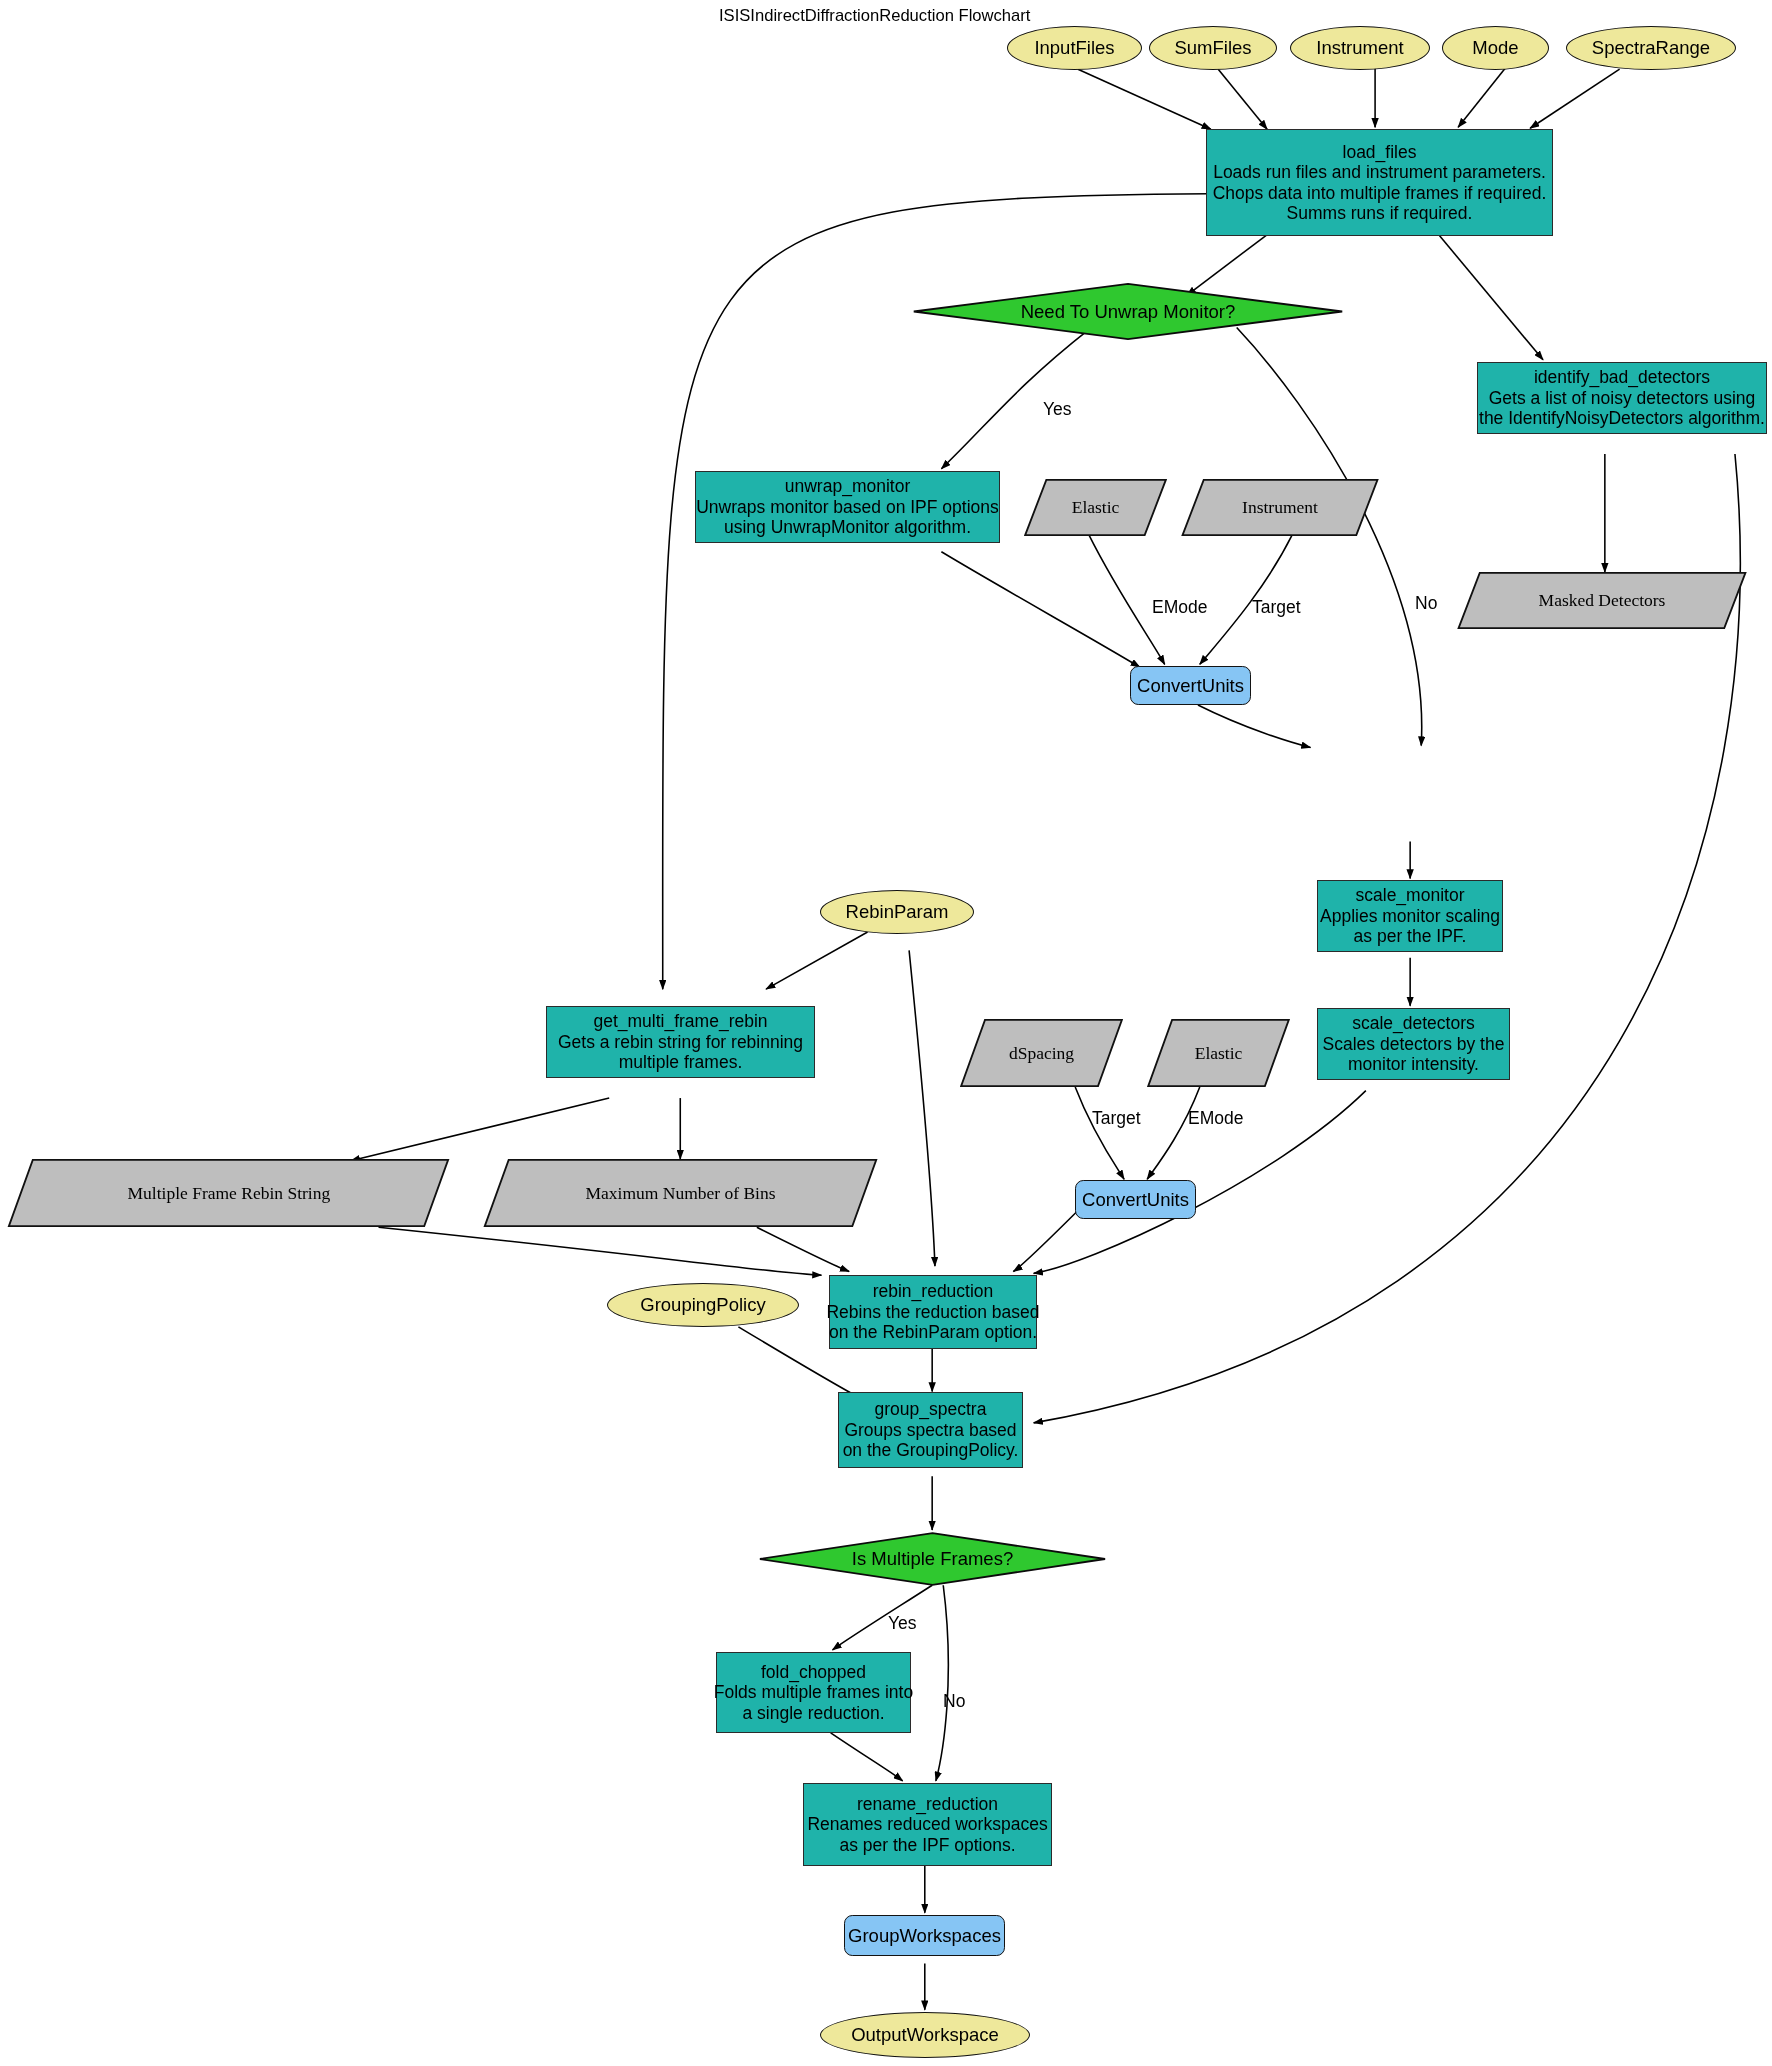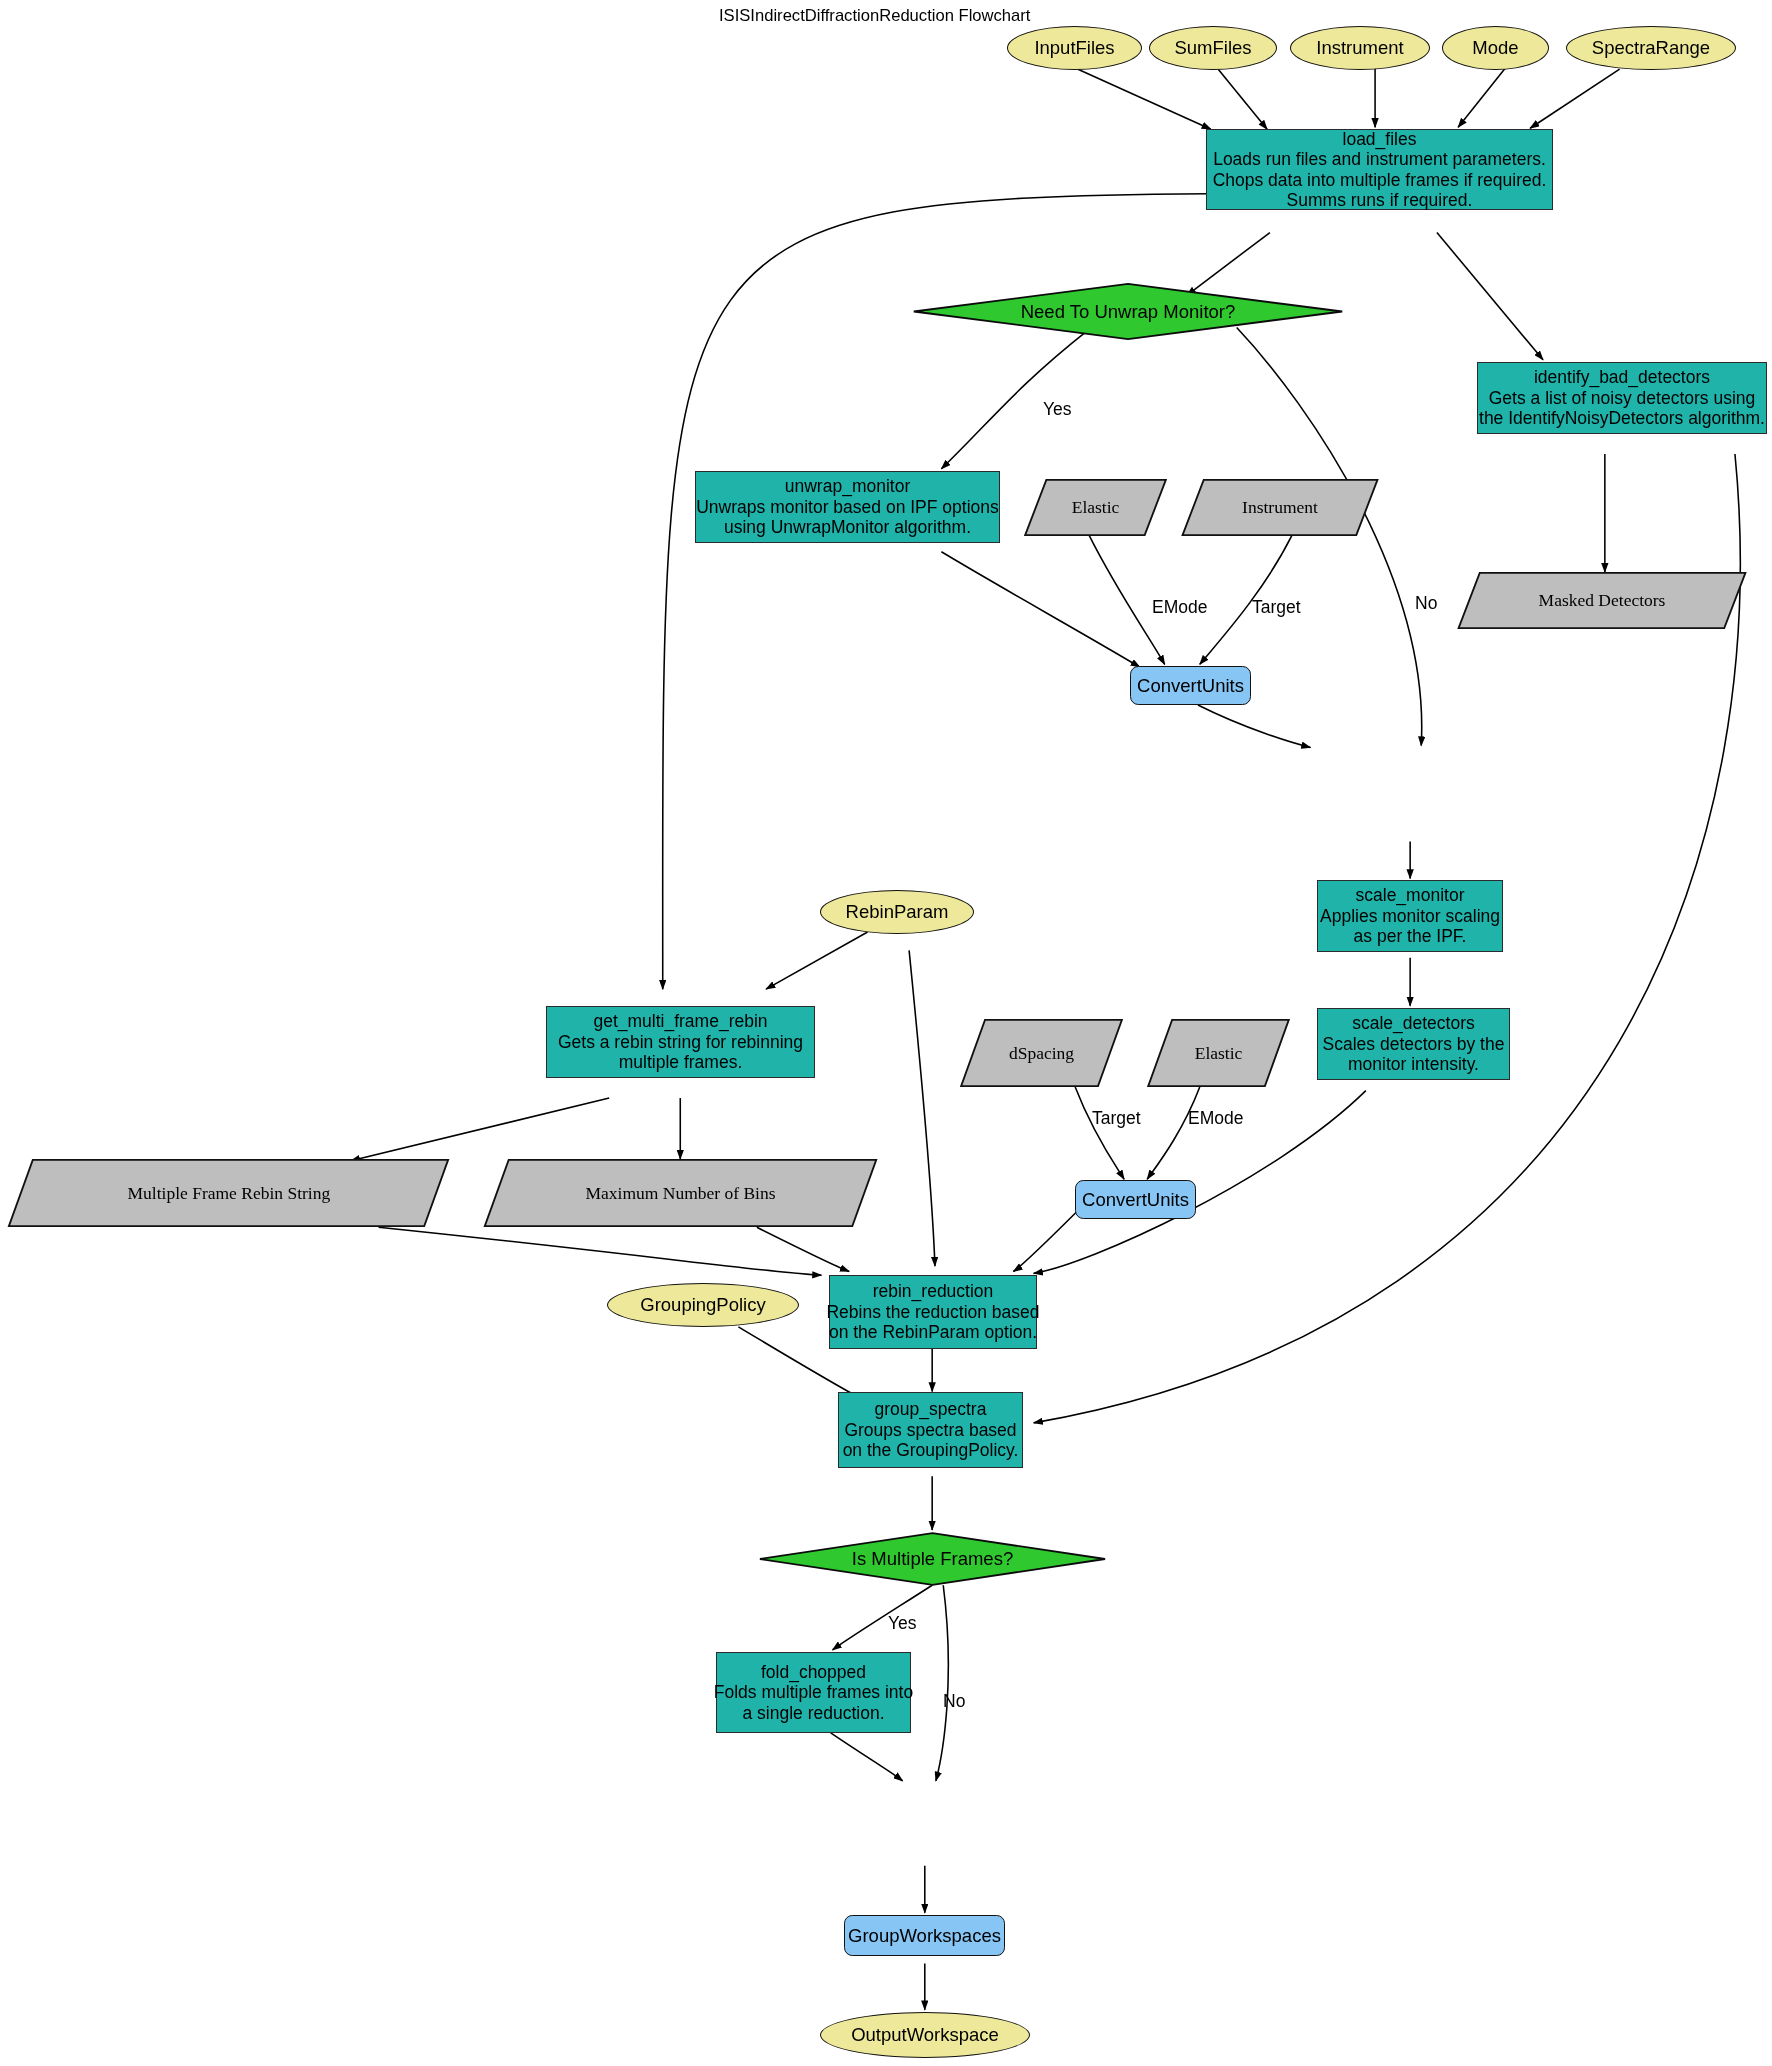--- a/index.html
+++ b/index.html
@@ -198,21 +198,21 @@
   <div class="node param" style="left:1290px; top:26px; width:140px; height:44px;">
     <span>Instrument</span>
   </div>
   <div class="node param" style="left:1442px; top:26px; width:107px; height:44px;">
     <span>Mode</span>
   </div>
   <div class="node param" style="left:1566px; top:26px; width:170px; height:44px;">
     <span>SpectraRange</span>
   </div>
 
-  <div class="node proc" style="left:1206px; top:129px; width:347px; height:81px;">
+  <div class="node proc" style="left:1206px; top:129px; width:347px; height:107px;">
     <span class="title">load_files</span>
     <span class="desc">Loads run files and instrument parameters.</span>
     <span class="desc">Chops data into multiple frames if required.</span>
     <span class="desc">Summs runs if required.</span>
   </div>
 
   <div class="node decision" style="left:912px; top:283px; width:432px; height:57px;">
     <svg class="diamond-svg" width="432" height="57" viewBox="0 0 468 62">
       <polygon points="234,1 467,31 234,61 1,31" fill="#2FC82F" stroke="#0b0b0b" stroke-width="2"></polygon>
     </svg>
@@ -333,20 +333,25 @@
     </svg>
     <span class="dlabel">Is Multiple Frames?</span>
   </div>
 
   <div class="node proc" style="left:716px; top:1652px; width:195px; height:81px;">
     <span class="title">fold_chopped</span>
     <span class="desc">Folds multiple frames into</span>
     <span class="desc">a single reduction.</span>
   </div>
 
+  <div class="node proc" style="left:803px; top:1783px; width:249px; height:83px;">
+    <span class="title">rename_reduction</span>
+    <span class="desc">Renames reduced workspaces</span>
+    <span class="desc">as per the IPF options.</span>
+  </div>
 
   <div class="node algo" style="left:844px; top:1915px; width:161px; height:41px;">
     <span>GroupWorkspaces</span>
   </div>
 
   <div class="node param" style="left:820px; top:2012px; width:210px; height:46px;">
     <span>OutputWorkspace</span>
   </div>
 
   <div class="edge-label" style="left:1043px; top:399px;">Yes</div>

